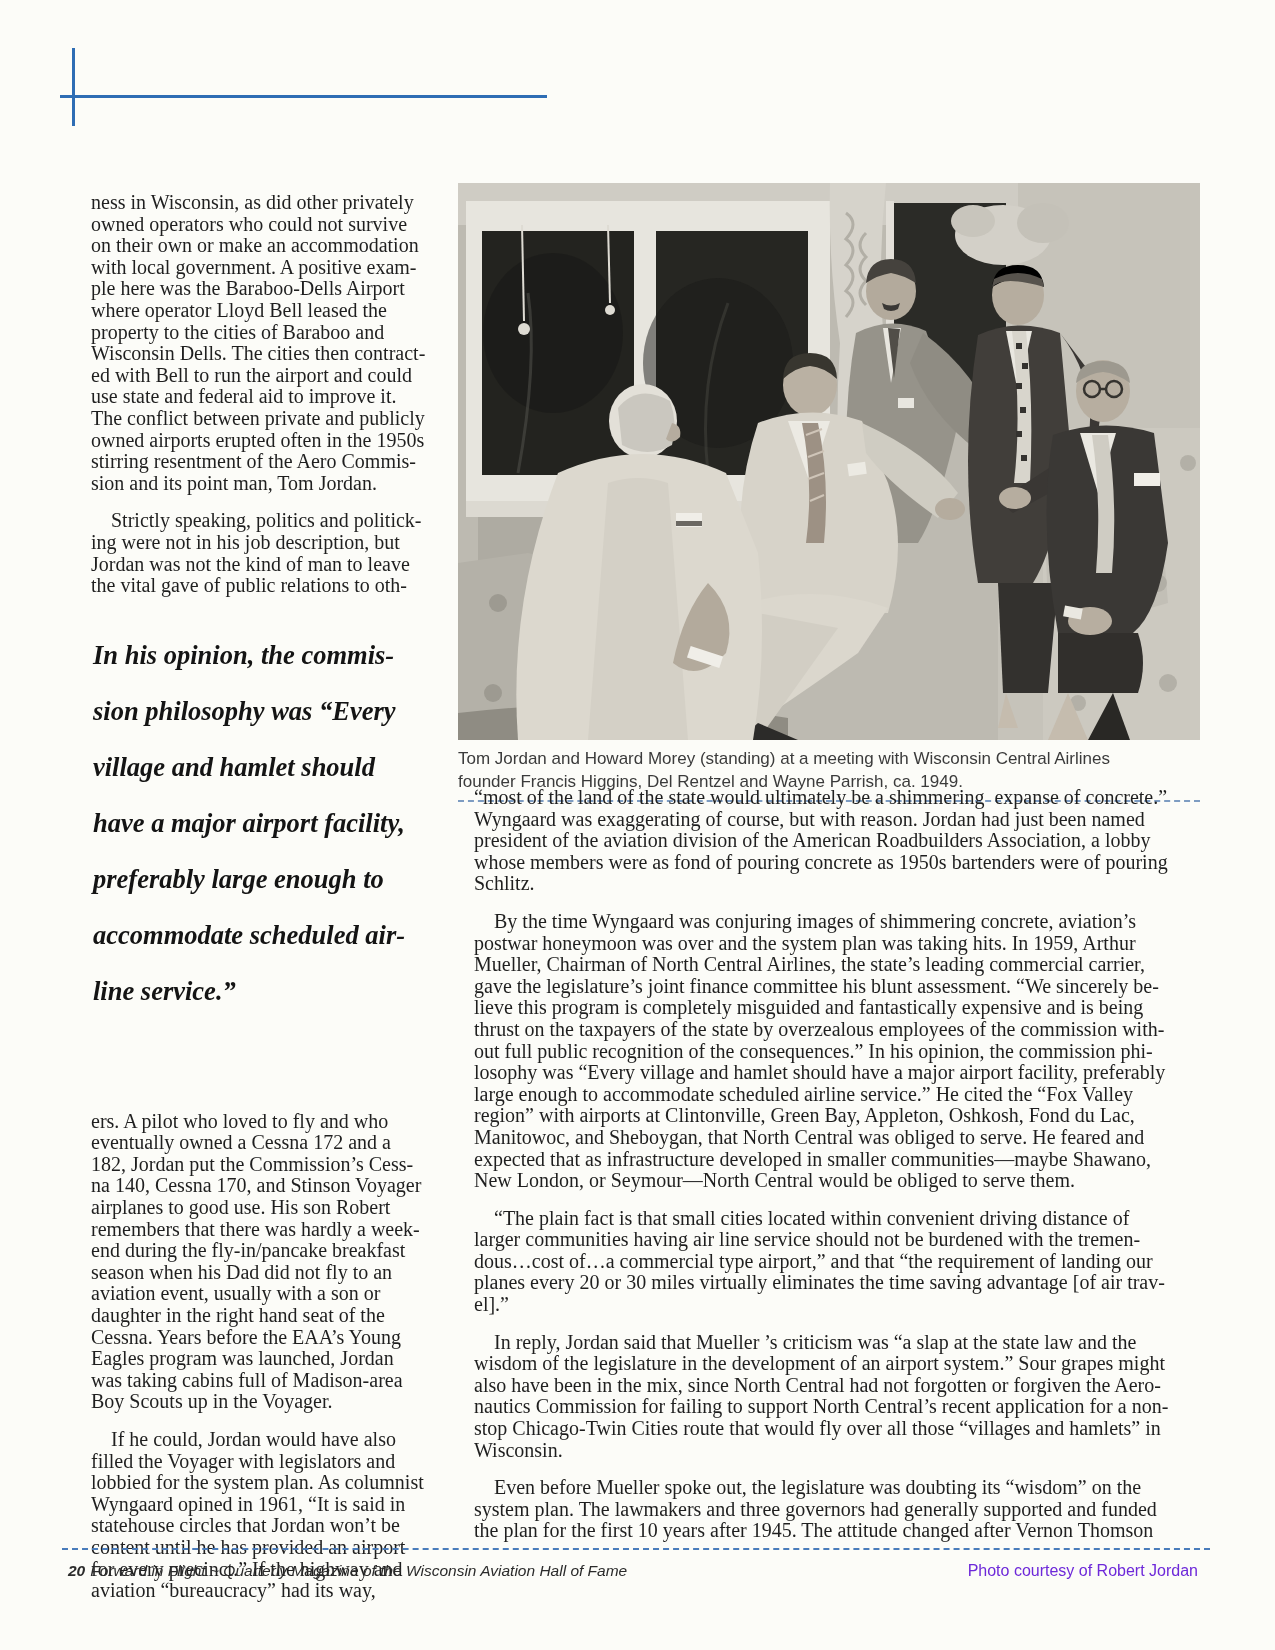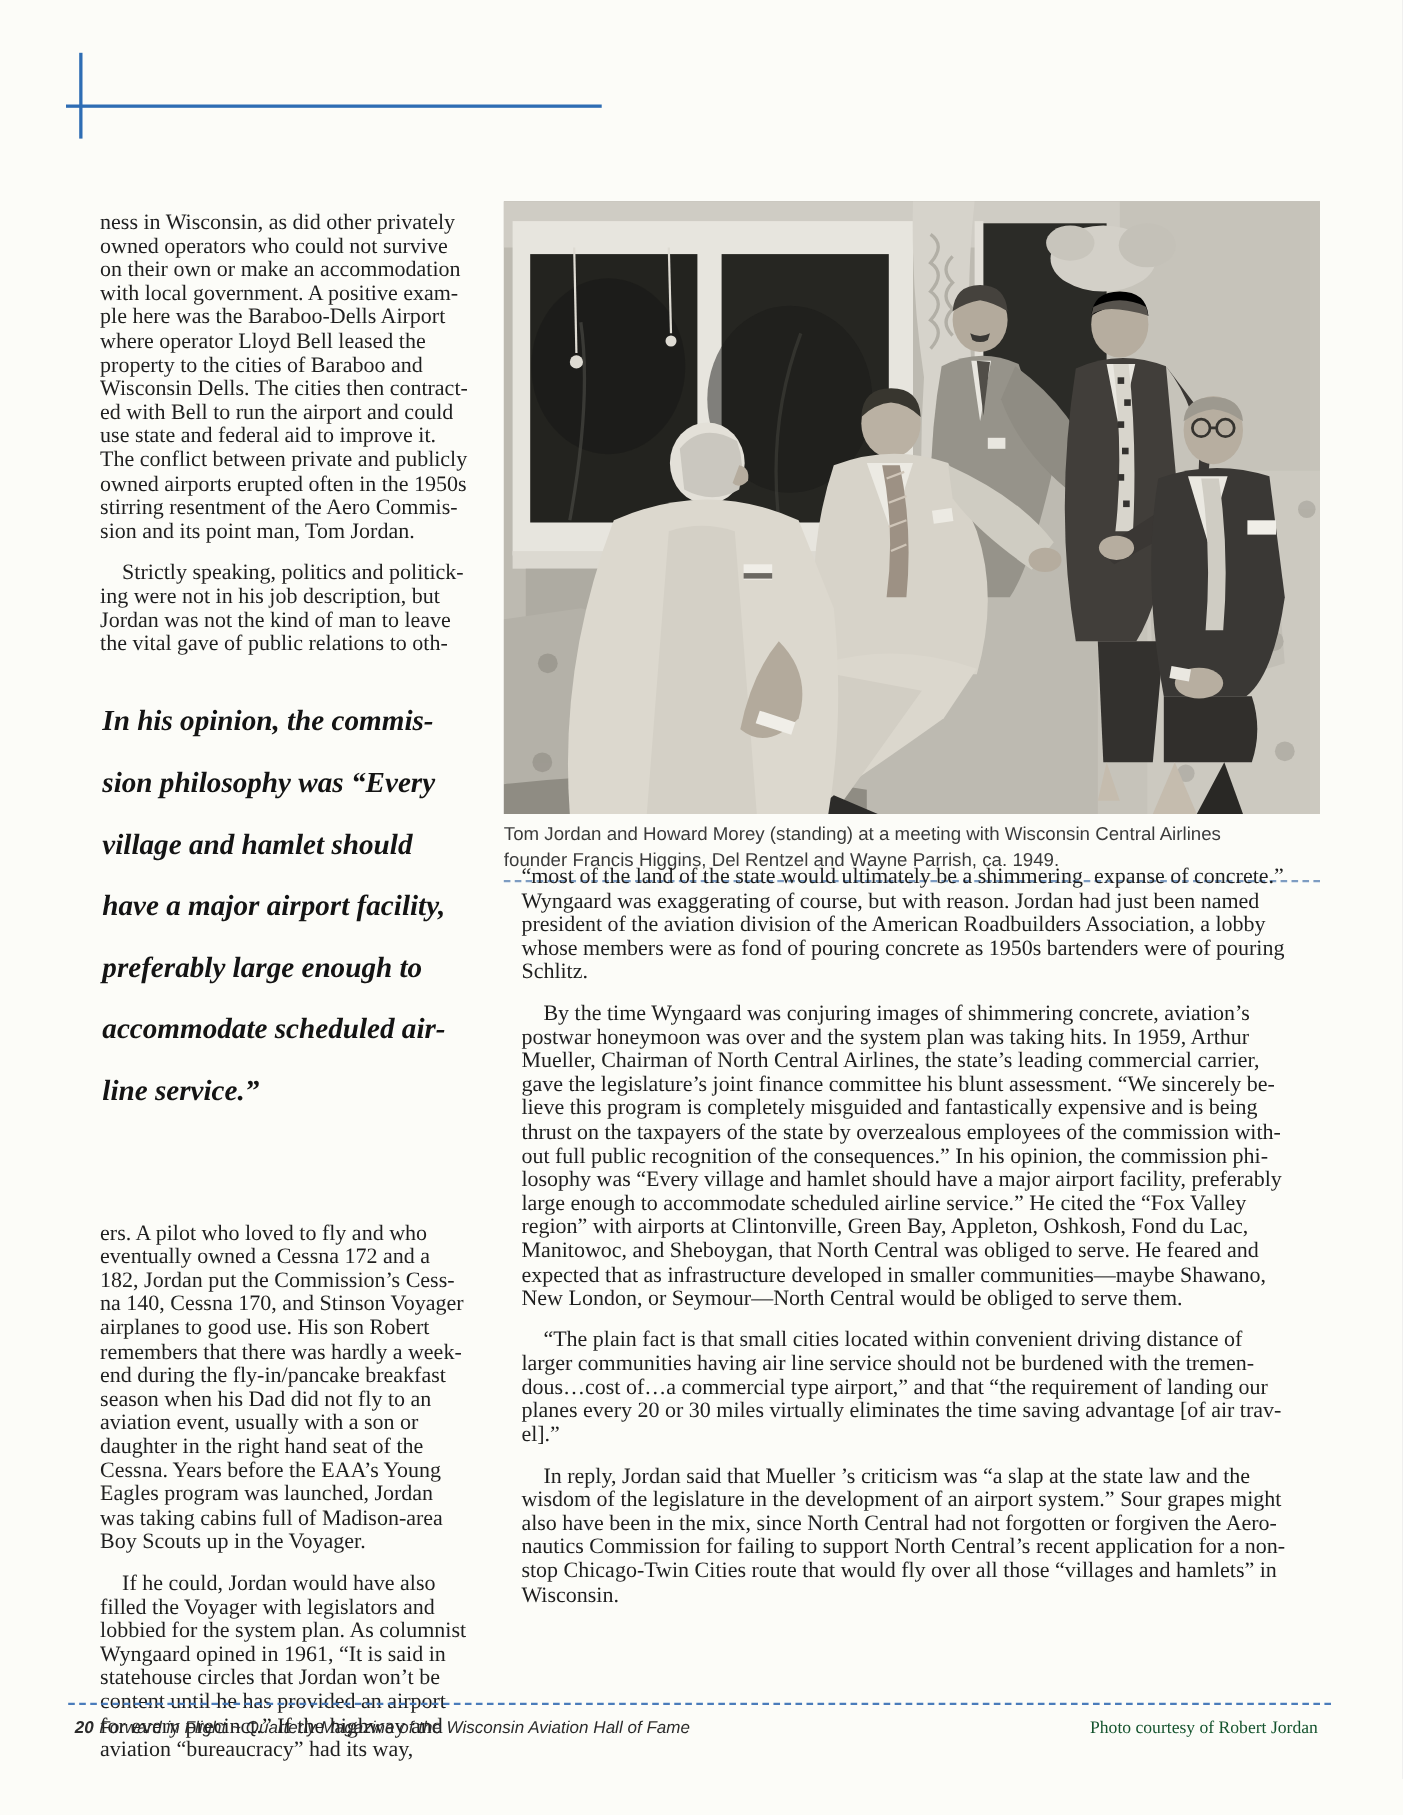--- a/index.html
+++ b/index.html
@@ -46,21 +46,21 @@
     position:absolute;left:62px;top:1548px;width:1148px;height:0;
     border-top:2px dashed var(--dash-footer);
   }
   .footer-left{
     position:absolute;left:68px;top:1562px;
     font-family:"Liberation Sans",sans-serif;font-size:15.5px;font-style:italic;color:#2b2b2b;
   }
   .footer-left .pgnum{font-weight:bold;margin-right:5px;}
   .footer-right{
     position:absolute;right:77px;top:1562px;
-    font-family:Liberation Serif, serif;font-size:16px;color:#14532d;
+    font-family:Liberation Sans, sans-serif;font-size:16px;color:#6d28d9;
   }
 </style>
 </head>
 <body>
 
 <div class="page">
 
   <div class="hrule"></div>
   <div class="vrule"></div>
 
@@ -293,20 +293,23 @@
 larger communities having air line service should not be burdened with the tremen-
 dous…cost of…a commercial type airport,” and that “the requirement of landing our
 planes every 20 or 30 miles virtually eliminates the time saving advantage [of air trav-
 el].”</p>
     <p class="body-par">    In reply, Jordan said that Mueller ’s criticism was “a slap at the state law and the
 wisdom of the legislature in the development of an airport system.” Sour grapes might
 also have been in the mix, since North Central had not forgotten or forgiven the Aero-
 nautics Commission for failing to support North Central’s recent application for a non-
 stop Chicago-Twin Cities route that would fly over all those “villages and hamlets” in
 Wisconsin.</p>
+    <p class="body-par">    Even before Mueller spoke out, the legislature was doubting its “wisdom” on the
+system plan. The lawmakers and three governors had generally supported and funded
+the plan for the first 10 years after 1945. The attitude changed after Vernon Thomson</p>
   </div>
 
   <div class="footer-divider"></div>
   <div class="footer-left">
     <span class="pgnum">20</span><span>Forward in Flight ~ Quarterly Magazine of the Wisconsin Aviation Hall of Fame</span>
   </div>
   <div class="footer-right">Photo courtesy of Robert Jordan</div>
 
 </div>
 

